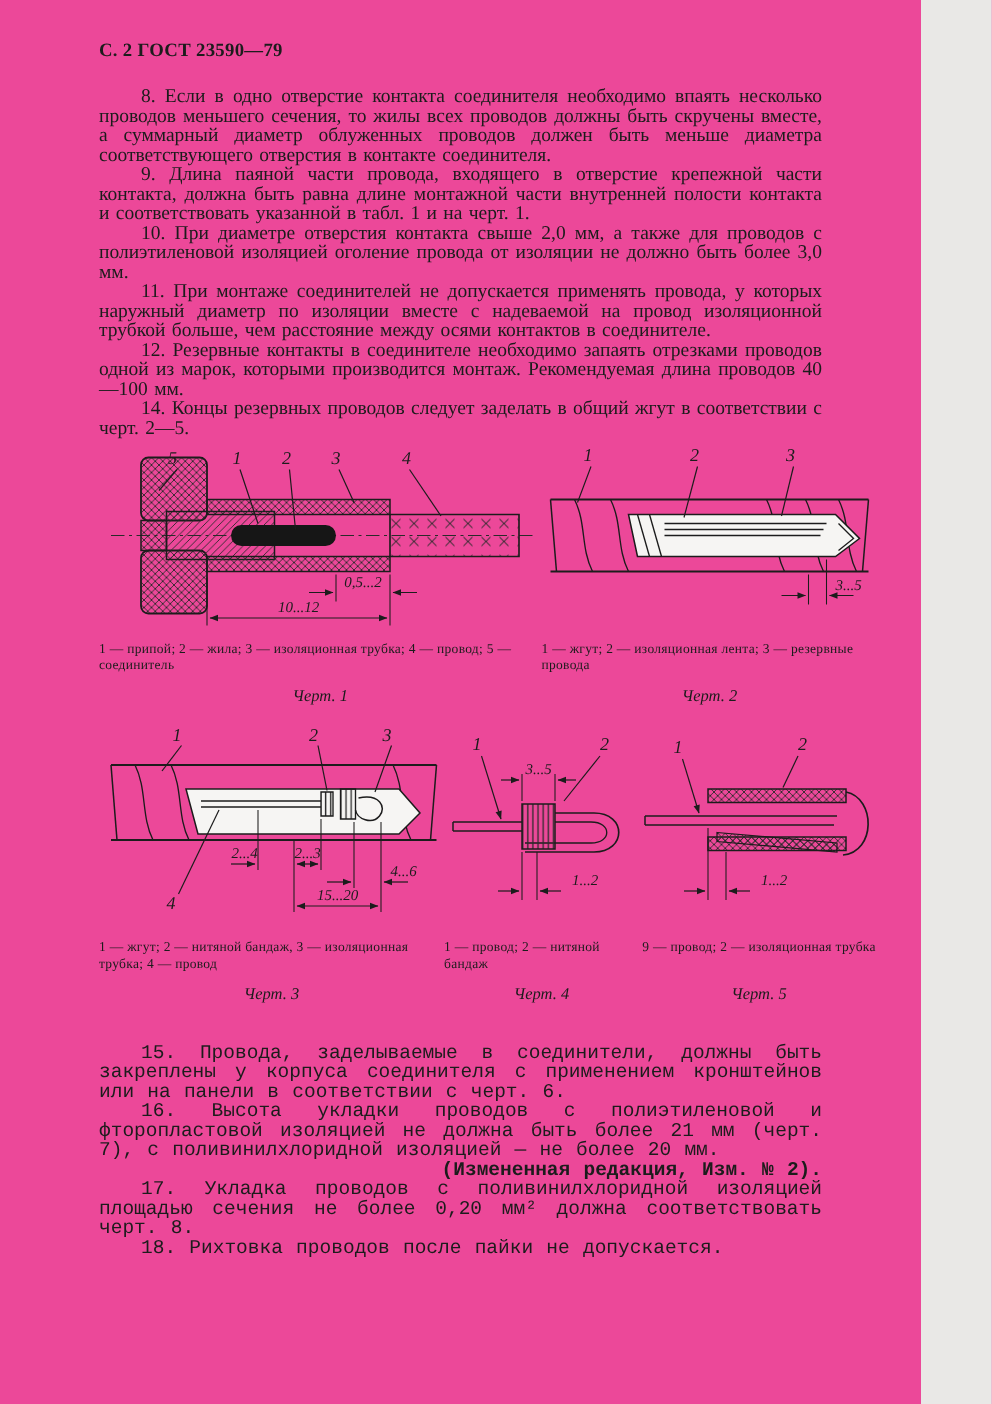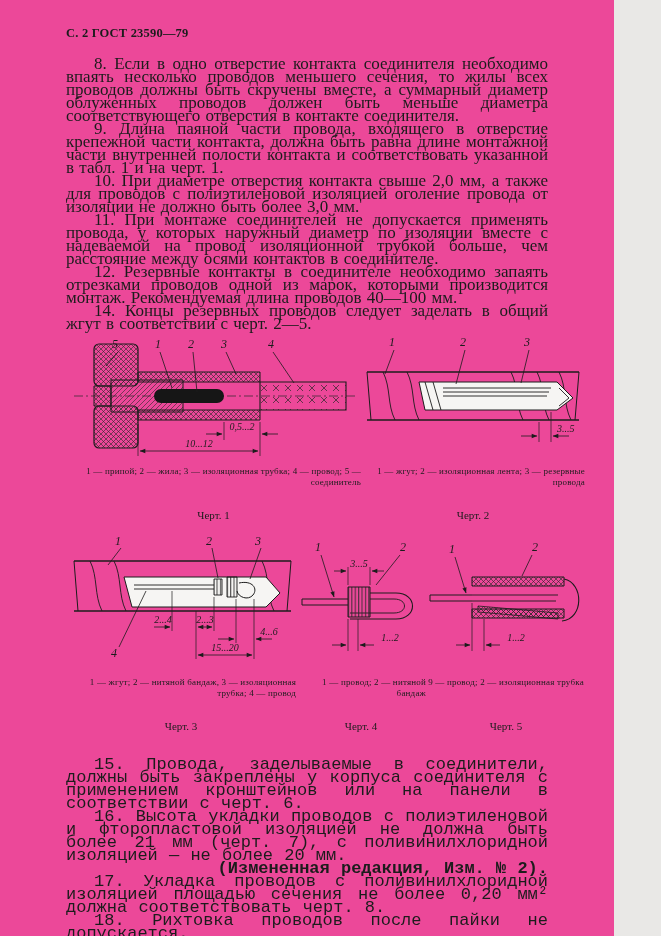--- a/index.html
+++ b/index.html
@@ -14,21 +14,21 @@
     overflow:hidden;
   }
   .header{
     font-weight:bold;
     font-size:12.5px;
     letter-spacing:.2px;
     margin-bottom:16px;
   }
   .clauses p{
     margin:0;
-    font-size:17px;
+    font-size:13px;
     line-height:13px;
     text-align:justify;
     text-indent:28px;
     word-spacing:1px;
   }
   .clauses p.bold-note{
     font-weight:bold;
     text-indent:8px;
     text-align:right;
   }
@@ -36,28 +36,29 @@
     display:flex;
     justify-content:space-between;
     align-items:flex-start;
   }
   .row1{margin-top:4px;}
   .row2{margin-top:14px;}
   figure{margin:0;display:flex;flex-direction:column;align-items:center;}
   .cap{
     font-size:9px;
     line-height:11px;
-    text-align:right;
+    text-align:left;
     margin-top:4px;
     min-height:24px;
     letter-spacing:.2px;
   }
   .figlabel{
     font-size:11px;
-    margin-top:19px;
+    margin-top:7px;
+    font-style:italic;
   }
   .clauses.bottom{margin-top:26px;font-family:Liberation Mono, monospace;}
   svg{display:block;}
   svg line, svg path, svg rect, svg polygon, svg polyline{vector-effect:non-scaling-stroke;}
   .co{font-family:"Liberation Serif","DejaVu Serif",serif;font-style:italic;font-size:12px;fill:#1c1c1c;}
   .dim{font-family:"Liberation Serif","DejaVu Serif",serif;font-style:italic;font-size:10px;fill:#1c1c1c;}
 </style>
 </head>
 <body>
 

